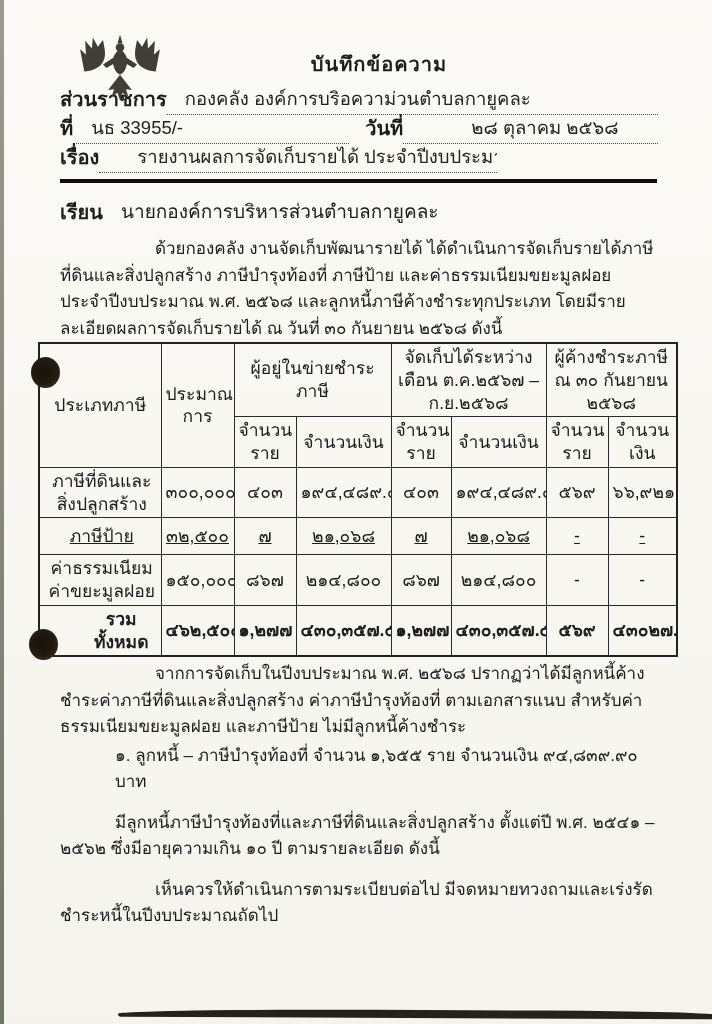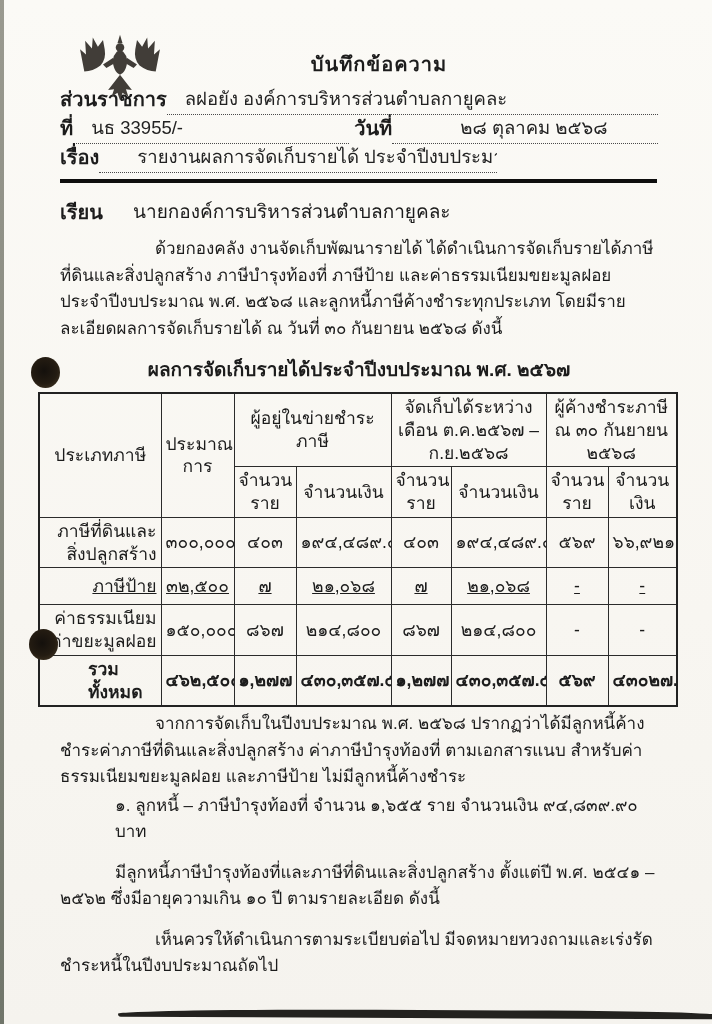--- a/index.html
+++ b/index.html
@@ -29,37 +29,37 @@
   .doc-title{text-align:center;margin:14px 0 6px 40px;
     font-size:20px;font-weight:bold;letter-spacing:1px;}
 
   .field-row{display:flex;align-items:flex-end;height:29px;font-size:19px;}
   .field-label{font-weight:bold;font-size:20px;white-space:nowrap;}
   .dotted{border-bottom:1.5px dotted #4a4a4a;white-space:nowrap;overflow:hidden;
     padding:0 0 1px 18px;font-size:18.5px;color:#222;}
   .grow{flex:1;}
   .rule{height:4px;background:#0e0e0e;margin:6px 0 0 0;width:597px;}
 
-  .to-row{margin-top:13px;font-size:19px;display:flex;gap:30px;}
+  .to-row{margin-top:13px;font-size:19px;display:flex;gap:18px;}
   .to-row .field-label{font-size:20px;}
   p.body{font-size:17px;line-height:26.5px;margin:8px 0 0 0;text-align:left;}
   .indent{text-indent:95px;}
   .indent-sm{text-indent:55px;}
 
   .tbl-title{text-align:center;font-size:19px;font-weight:bold;margin:12px 0 8px 0;}
   table.data{border-collapse:collapse;width:638px;margin-left:-22px;
     font-size:17.5px;line-height:1.3;table-layout:fixed;}
   table.data th,table.data td{border:1.4px solid #2b2b2b;padding:2px 4px;
     text-align:center;vertical-align:middle;font-weight:normal;overflow:hidden;}
   table.data{border:2px solid #222;}
   table.data thead th{height:48px;}
   table.data thead tr.sub th{height:44px;}
-  table.data td.lbl{text-align:right;padding-left:7px;}
+  table.data td.lbl{text-align:center;padding-left:7px;}
   table.data tr.total td{font-weight:600;height:30px;}
-  table.data tr.total td.lbl{text-align:left;padding-right:6px;padding-left:48px;}
+  table.data tr.total td.lbl{text-align:center;padding-right:6px;padding-left:48px;}
   table.data tbody td{height:44px;}
   table.data tbody tr.short td{height:32px;text-decoration:underline;}
 </style>
 </head>
 <body>
 
 <div class="page">
 
   <svg class="emblem" viewBox="0 0 100 80">
     <g fill="#413d38">
@@ -77,45 +77,44 @@
       <path d="M58,28 L70,36 L66,40 L56,34 Z"></path>
 
       <path d="M50,48 L36,66 L43,65 L40,74 L47,69 L50,78 L53,69 L60,74 L57,65 L64,66 Z"></path>
     </g>
   </svg>
 
   <div class="doc-title">บันทึกข้อความ</div>
 
   <div class="field-row">
     <span class="field-label">ส่วนราชการ</span>
-    <span class="dotted grow">ลฝอยัง   องค์การบริหารส่วนตำบลกายูคละ</span>
+    <span class="dotted grow">กองคลัง   องค์การบริอความ่วนตำบลกายูคละ</span>
   </div>
 
   <div class="field-row">
     <span class="field-label">ที่</span>
     <span class="dotted" style="width:258px;">นธ 33955/-</span>
-    <span class="field-label" style="margin-left:5px;">วันที่</span>
+    <span class="field-label" style="margin-left:16px;">วันที่</span>
     <span class="dotted grow" style="padding-left:68px;">๒๘   ตุลาคม   ๒๕๖๘</span>
   </div>
 
   <div class="field-row">
     <span class="field-label">เรื่อง</span>
     <span class="dotted" style="width:360px;padding-left:38px;">รายงานผลการจัดเก็บรายได้ ประจำปีงบประมาณ พ.ศ. ๒๕๖๘</span>
   </div>
 
   <div class="rule"></div>
 
   <div class="to-row">
     <span class="field-label">เรียน</span>
     <span>นายกองค์การบริหารส่วนตำบลกายูคละ</span>
   </div>
 
   <p class="body indent">ด้วยกองคลัง งานจัดเก็บพัฒนารายได้  ได้ดำเนินการจัดเก็บรายได้ภาษีที่ดินและสิ่งปลูกสร้าง  ภาษีบำรุงท้องที่ ภาษีป้าย และค่าธรรมเนียมขยะมูลฝอย  ประจำปีงบประมาณ พ.ศ. ๒๕๖๘  และลูกหนี้ภาษีค้างชำระทุกประเภท โดยมีรายละเอียดผลการจัดเก็บรายได้ ณ วันที่ ๓๐ กันยายน ๒๕๖๘ ดังนี้</p>
 
-  <div class="tbl-title">ผลการจัดเก็บรายได้ประจำปีงบประมาณ พ.ศ. ๒๕๖๗</div>
 
   <table class="data">
     <colgroup>
       <col style="width:122px">
         <col style="width:73px">
       <col style="width:62px">
         <col style="width:95px">
       <col style="width:60px">
         <col style="width:95px">
       <col style="width:62px">

